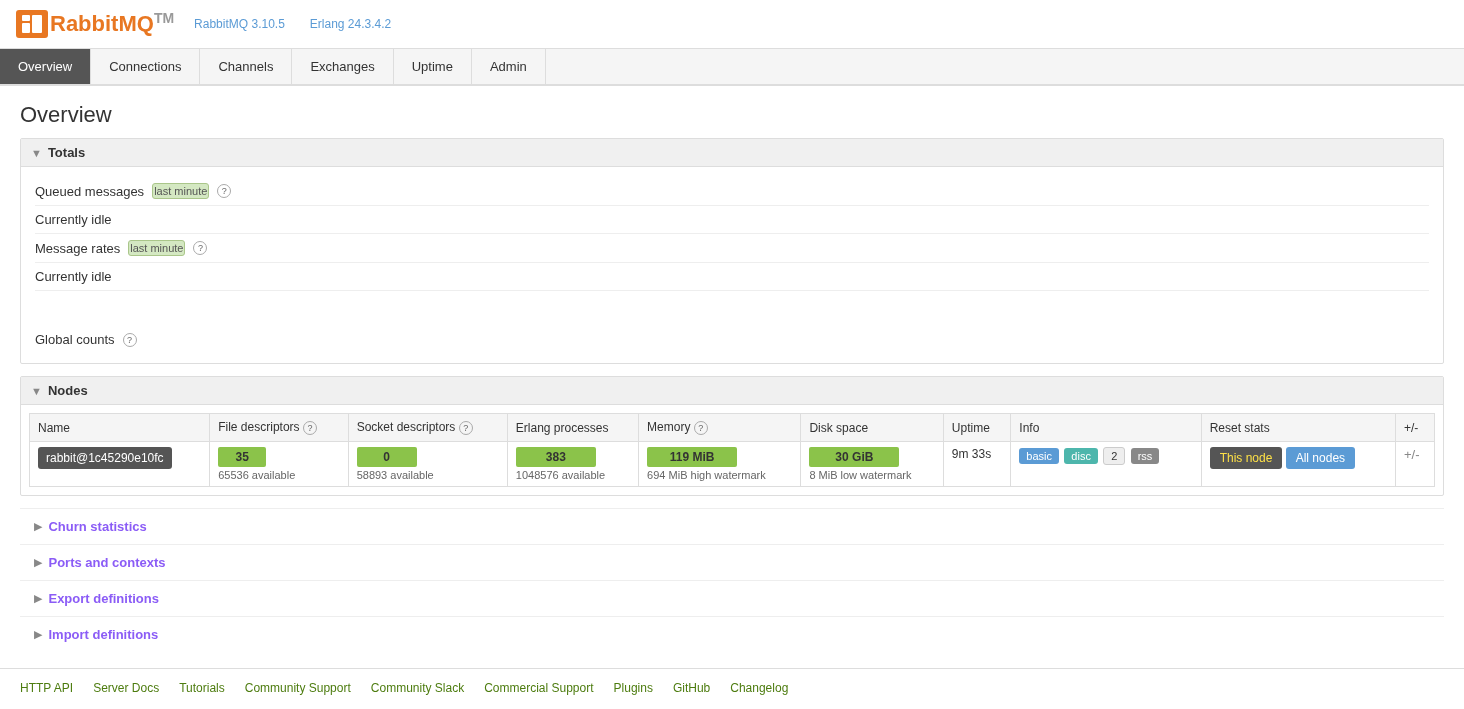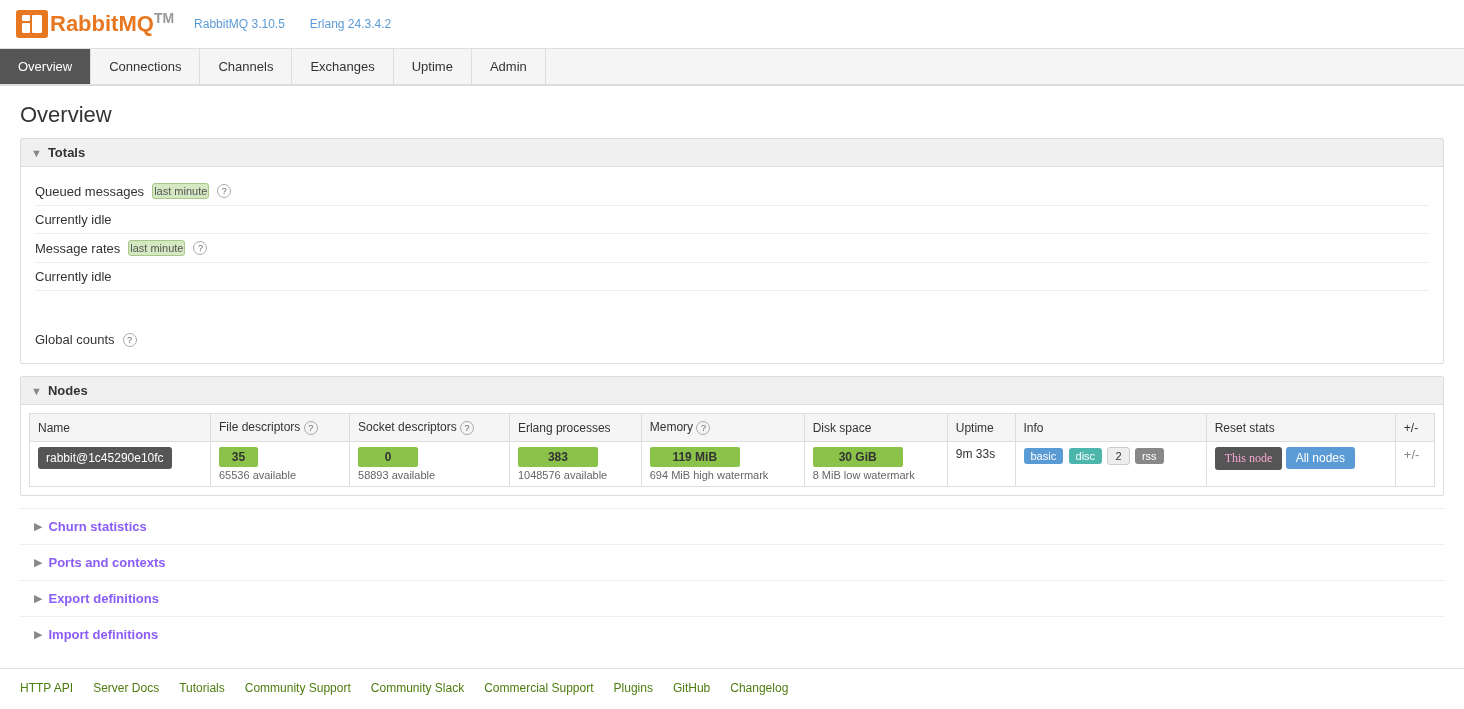--- a/index.html
+++ b/index.html
@@ -54,21 +54,21 @@
     .progress-bar.green { background: #8bc34a; }
     .progress-sub { font-size: 11px; color: #666; margin-top: 2px; }
 
     .tag { display: inline-block; padding: 2px 7px; border-radius: 3px; font-size: 11px; margin-right: 2px; }
     .tag-blue { background: #5b9bd5; color: #fff; }
     .tag-teal { background: #4db6ac; color: #fff; }
     .tag-num { background: #eee; color: #333; border: 1px solid #ccc; }
     .tag-gray { background: #888; color: #fff; }
 
     .btn-node { padding: 4px 10px; border-radius: 3px; font-size: 12px; cursor: pointer; border: none; }
-    .btn-dark { background: #555; color: #f9a8d4; font-family: Liberation Serif, serif; }
+    .btn-dark { background: #555; color: #fde047; }
     .btn-blue { background: #5b9bd5; color: #fff; }
 
     .plus-minus { font-size: 13px; color: #888; cursor: pointer; }
 
     
     .collapsible { padding: 10px 14px; border-top: 1px solid #eee; display: flex; align-items: center; cursor: pointer; gap: 6px; }
     .collapsible .arrow-r { color: #888; font-size: 11px; }
     .collapsible .label { font-weight: bold; color: #8b5cf6; font-size: 13px; }
 
     
@@ -157,21 +157,21 @@
             <th>Uptime</th>
             <th>Info</th>
             <th>Reset stats</th>
             <th>+/-</th>
           </tr>
         </thead>
         <tbody id="nodes-tbody">
         <tr>
     <td><span class="node-name-cell">rabbit@1c45290e10fc</span></td>
     <td>
-      <div class="progress-bar green" style="width:39px;">35</div>
+      <div class="progress-bar green" style="width:48px;">35</div>
       <div class="progress-sub">65536 available</div>
     </td>
     <td>
       <div class="progress-bar green" style="width:60px;">0</div>
       <div class="progress-sub">58893 available</div>
     </td>
     <td>
       <div class="progress-bar green" style="width:80px;">383</div>
       <div class="progress-sub">1048576 available</div>
     </td>

